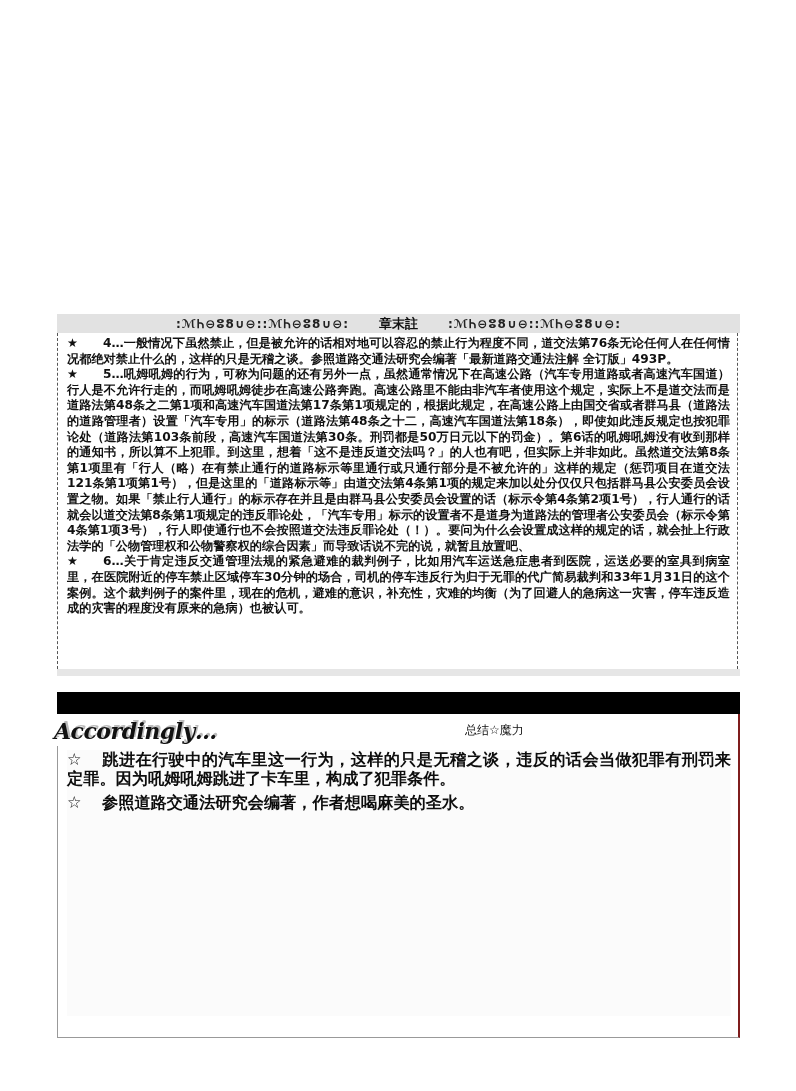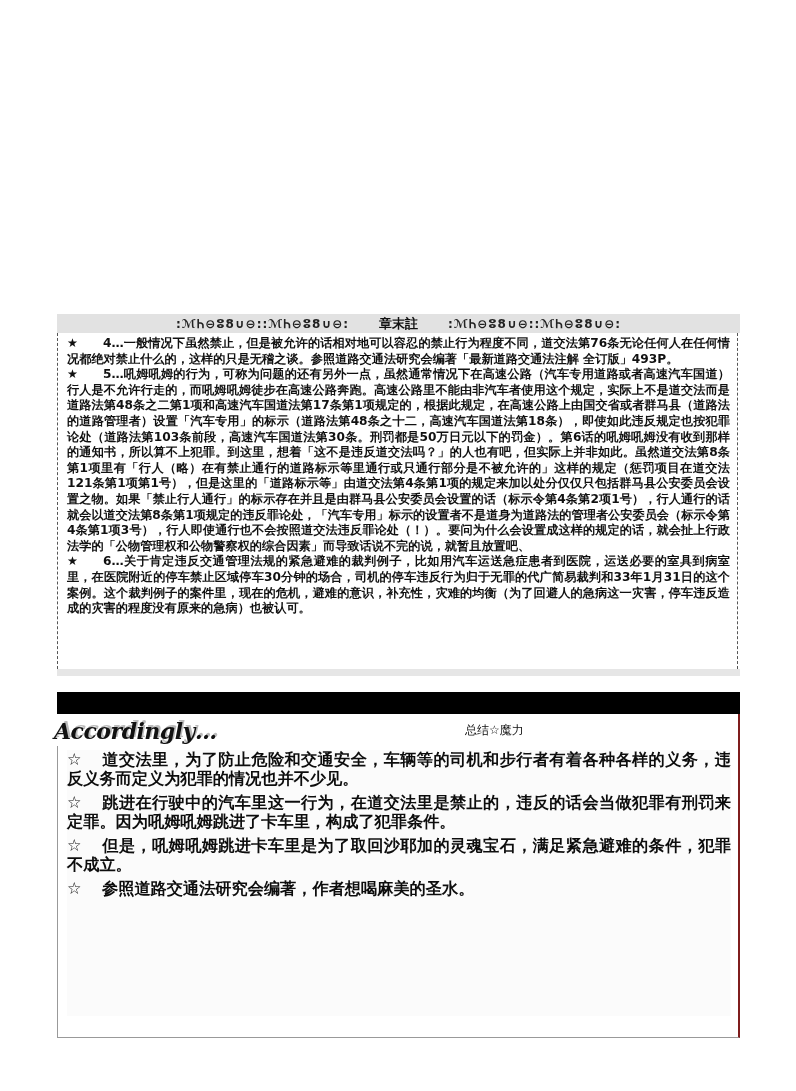--- a/index.html
+++ b/index.html
@@ -168,18 +168,16 @@
   <div class="notes-footer-band"></div>
 </div>
 
 <div class="black-bar"></div>
 
 <div class="summary-section">
   <div class="left-rule"></div>
   <div class="accordingly">Accordingly…</div>
   <div class="summary-title">总结☆魔力</div>
   <div class="summary-body">
-    <p class="summary-item"><span class="wstar">☆</span><span>道交法里，为了防止危险和交通安全，车辆等的司机和步行者有着各种各样的义务，违反义务而定义为犯罪的情况也并不少见。</span></p>
-    <p class="summary-item"><span class="wstar">☆</span><span>跳进在行驶中的汽车里这一行为，在道交法里是禁止的，违反的话会当做犯罪有刑罚来定罪。因为吼姆吼姆跳进了卡车里，构成了犯罪条件。</span></p>
-    <p class="summary-item"><span class="wstar">☆</span><span>但是，吼姆吼姆跳进卡车里是为了取回沙耶加的灵魂宝石，满足紧急避难的条件，犯罪不成立。</span></p>
+    <p class="summary-item"><span class="wstar">☆</span><span>跳进在行驶中的汽车里这一行为，这样的只是无稽之谈，违反的话会当做犯罪有刑罚来定罪。因为吼姆吼姆跳进了卡车里，构成了犯罪条件。</span></p>
     <p class="summary-item"><span class="wstar">☆</span><span>参照道路交通法研究会编著，作者想喝麻美的圣水。</span></p>
   </div>
 </div>
 
 </body></html>

